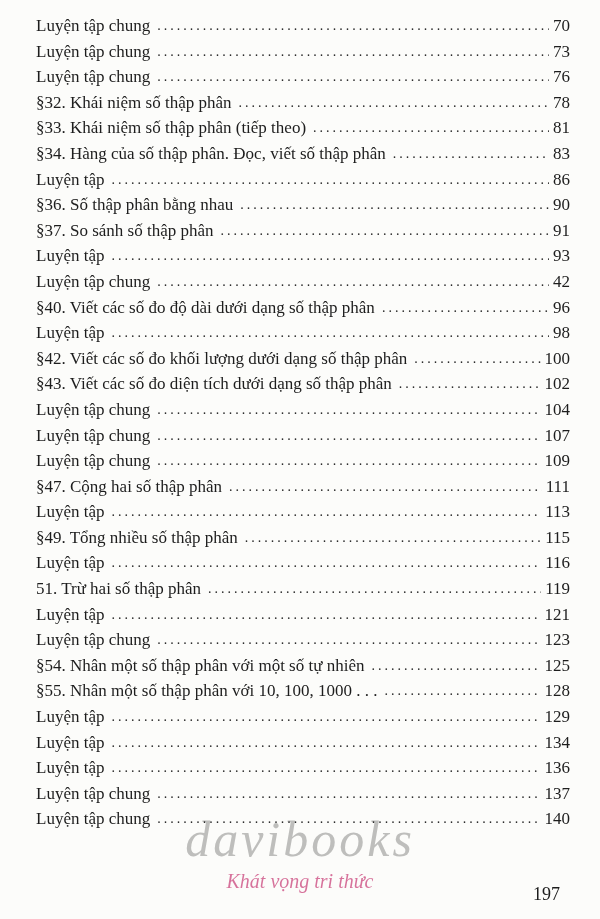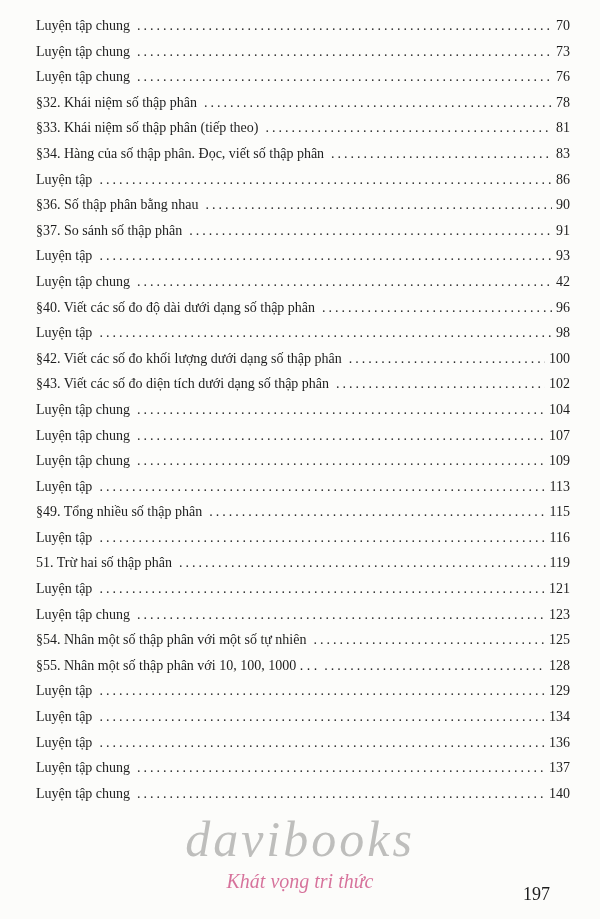--- a/index.html
+++ b/index.html
@@ -15,21 +15,21 @@
     background: #fcfcfa;
     color: #1d1d1d;
     padding: 13px 30px 0 36px;
     overflow: hidden;
   }
   .toc { position: relative; z-index: 2; }
   .toc-row {
     display: flex;
     align-items: flex-end;
     height: 25.6px;
-    font-size: 14px;
+    font-size: 17px;
     line-height: 25.6px;
     white-space: nowrap;
   }
   .toc-title { flex: 0 0 auto; }
   .toc-leader {
     flex: 1 1 auto;
     overflow: hidden;
     white-space: nowrap;
     margin: 0 4px 0 7px;
     color: #2b2b2b;
@@ -59,21 +59,21 @@
   }
   .watermark-tagline {
     font-size: 20px;
     font-style: italic;
     color: #be185d;
     opacity: 0.6;
     margin-top: 2px;
   }
   .page-number {
     position: absolute;
-    right: 50px;
+    right: 40px;
     bottom: 14px;
     font-size: 18px;
     color: #1d1d1d;
     z-index: 2;
   }
 </style>
 </head>
 <body>
 
 <div class="page">
@@ -180,20 +180,25 @@
       <span class="toc-leader"></span>
       <span class="toc-page">107</span>
     </div>
 
     <div class="toc-row">
       <span class="toc-title">Luyện tập chung</span>
       <span class="toc-leader"></span>
       <span class="toc-page">109</span>
     </div>
 
+    <div class="toc-row">
+      <span class="toc-title">§47. Cộng hai số thập phân</span>
+      <span class="toc-leader"></span>
+      <span class="toc-page">111</span>
+    </div>
 
     <div class="toc-row">
       <span class="toc-title">Luyện tập</span>
       <span class="toc-leader"></span>
       <span class="toc-page">113</span>
     </div>
 
     <div class="toc-row">
       <span class="toc-title">§49. Tổng nhiều số thập phân</span>
       <span class="toc-leader"></span>

